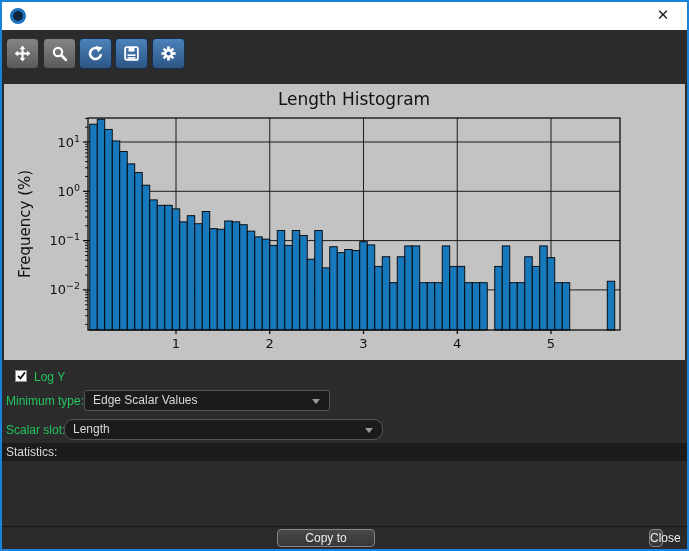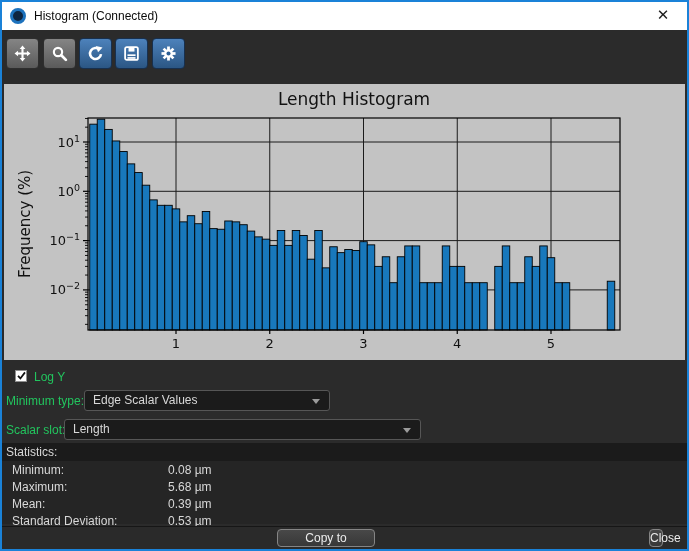--- a/index.html
+++ b/index.html
@@ -46,21 +46,20 @@
           border:1px solid #858585; border-radius:4px; color:#ececec; font-size:12px;
           font-family:"Liberation Sans", sans-serif; text-align:center; line-height:16px; }
 </style>
 </head>
 <body>
 
 <div class="window">
 
   <div class="titlebar">
     <div class="app-icon"></div>
-    <div class="win-title">Histogram (Connected)</div>
     <div class="win-close">✕</div>
   </div>
 
   <div class="tbtn gray" style="left:4px">
     <span>
       <svg width="17" height="17" viewBox="0 0 16 16">
           <path fill="#fff" d="M8 .5 5.3 3.8H7V7H3.8V5.3L.5 8l3.3 2.7V9H7v3.2H5.3L8 15.5l2.7-3.3H9V9h3.2v1.7L15.5 8l-3.3-2.7V7H9V3.8h1.7z"></path>
         </svg>
     </span>
   </div>
@@ -247,45 +246,27 @@
   </div>
   <span class="ctl-label" style="left:32px; top:368px;">Log Y</span>
 
   <span class="ctl-label" style="left:4px; top:392px;">Minimum type:</span>
   <div class="dropdown" style="left:82px; top:388px; width:246px;">
     <span>Edge Scalar Values</span>
     <span class="dd-arrow"></span>
   </div>
 
   <span class="ctl-label" style="left:4px; top:421px;">Scalar slot:</span>
-  <div class="dropdown" style="left:62px; top:417px; width:357px;">
+  <div class="dropdown" style="left:62px; top:417px; width:319px;border-radius:9px;">
     <span>Length</span>
     <span class="dd-arrow"></span>
   </div>
 
   <div class="stats-header">
     <span>Statistics:</span>
-  </div>
-  <div class="stats-panel">
-    <div class="stat-row">
-      <span class="stat-label">Minimum:</span>
-      <span class="stat-value">0.08 µm</span>
-    </div>
-    <div class="stat-row">
-      <span class="stat-label">Maximum:</span>
-      <span class="stat-value">5.68 µm</span>
-    </div>
-    <div class="stat-row">
-      <span class="stat-label">Mean:</span>
-      <span class="stat-value">0.39 µm</span>
-    </div>
-    <div class="stat-row">
-      <span class="stat-label">Standard Deviation:</span>
-      <span class="stat-value">0.53 µm</span>
-    </div>
   </div>
 
   <div class="footer">
     <div class="fbtn" style="left:275px; width:98px;">Copy to Clipboard</div>
     <div class="fbtn" style="left:647px; width:14px;">Close</div>
   </div>
 
 </div>
 
 </body></html>

